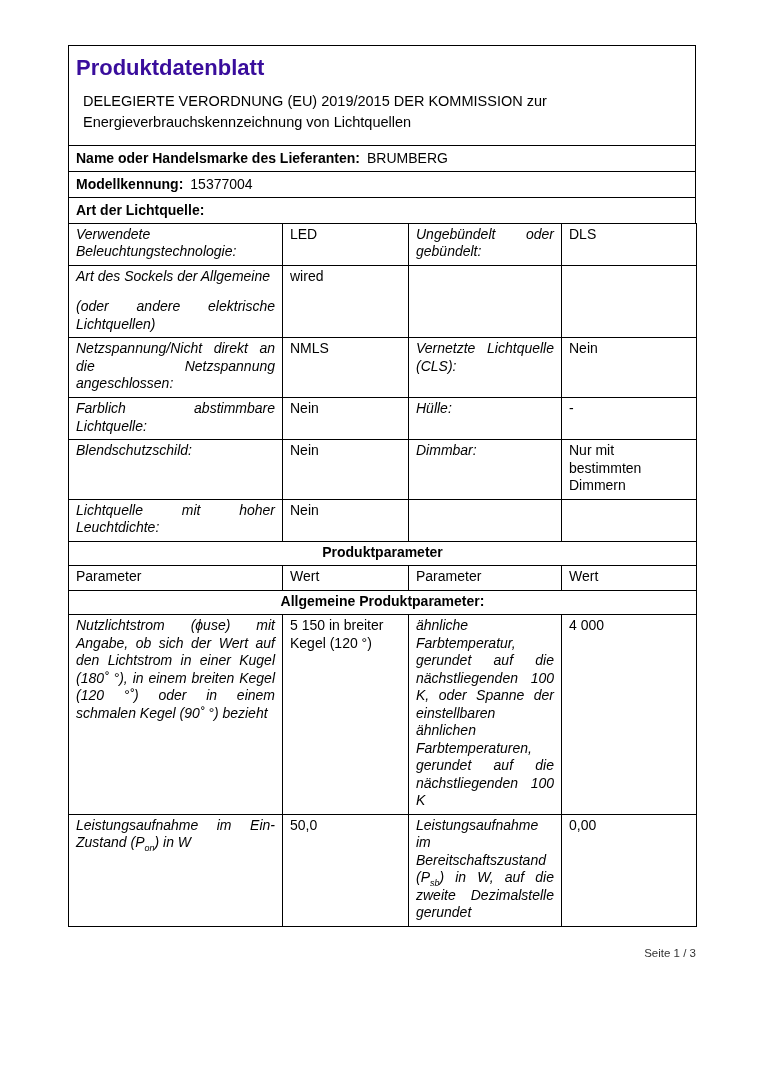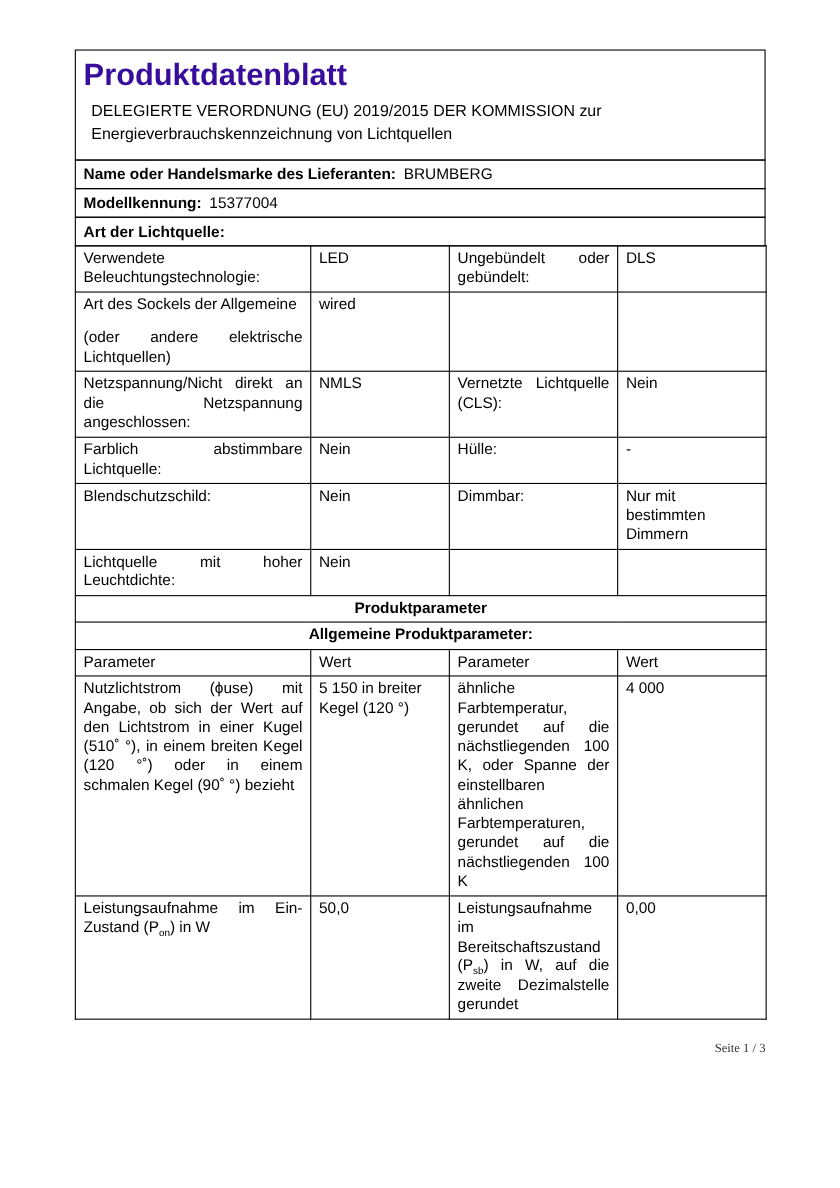--- a/index.html
+++ b/index.html
@@ -17,21 +17,21 @@
     margin-top:-1.5px;
     padding:4px 7px;
     font-size:14px;
     line-height:17.5px;
     box-sizing:border-box;
   }
   .box:first-child{margin-top:0;}
   .title-box{padding:6px 7px 5px;}
   h1.doctitle{
     margin:0 0 7px;
-    font-size:28px;
+    font-size:22px;
     line-height:32px;
     font-weight:bold;
     color:#390d9c;
   }
   .regulation{margin:7px;font-size:14.5px;line-height:21px;max-width:600px;}
   .b{font-weight:bold;text-align:center;}
   .kv .val{margin-left:7px;font-weight:normal;}
   table.grid{
     border-collapse:collapse;
     table-layout:fixed;
@@ -41,33 +41,32 @@
     line-height:17.5px;
   }
   table.grid td{
     border:1.5px solid #000;
     vertical-align:top;
     padding:2px 7px 4px;
     box-sizing:border-box;
     overflow-wrap:break-word;
     hyphens:auto;
   }
-  td.jl{text-align:justify;}
+  td.jl{text-align:justify;font-style:italic;}
   td.ct{text-align:left;}
   td.span-title{text-align:center;font-weight:bold;padding:1px 7px 2px;}
   .para1{margin:0 0 13px;}
   .para2{margin:0;}
   sub{font-size:9px;line-height:0;}
   .footer{
     width:628px;
     margin-top:20px;
     text-align:right;
     font-size:11.5px;
     color:#333;
-    font-family:Liberation Serif, serif;
   }
 </style>
 </head>
 <body>
 
 <div class="page">
   <div class="doc">
 
     <div class="box title-box">
       <h1 class="doctitle" style="color:#390d9c">Produktdatenblatt</h1>
@@ -130,31 +129,31 @@
         </tr>
         <tr style="height:40px">
           <td class="jl">Lichtquelle mit hoher Leuchtdichte:</td>
           <td class="ct">Nein</td>
           <td class="jl"></td>
           <td class="ct"></td>
         </tr>
         <tr style="height:21px">
           <td class="span-title" colspan="4">Produktparameter</td>
         </tr>
-        <tr style="height:21px">
-          <td class="span-title" colspan="4">Allgemeine Produktparameter:</td>
-        </tr>
         <tr style="height:23px">
           <td>Parameter</td>
           <td>Wert</td>
           <td>Parameter</td>
           <td>Wert</td>
         </tr>
+        <tr style="height:21px">
+          <td class="span-title" colspan="4">Allgemeine Produktparameter:</td>
+        </tr>
         <tr style="height:186px">
-          <td class="jl">Nutzlichtstrom (ϕuse) mit Angabe, ob sich der Wert auf den Lichtstrom in einer Kugel (510˚ °), in einem breiten Kegel (120 °˚) oder in einem schmalen Kegel (90˚ °) bezieht</td>
+          <td class="jl">Nutzlichtstrom (ϕuse) mit Angabe, ob sich der Wert auf den Lichtstrom in einer Kugel (180˚ °), in einem breiten Kegel (120 °˚) oder in einem schmalen Kegel (90˚ °) bezieht</td>
           <td class="ct">5 150 in breiter Kegel (120 °)</td>
           <td class="jl">ähnliche Farbtemperatur, gerundet auf die nächstliegenden 100 K, oder Spanne der einstellbaren ähnlichen Farbtemperaturen, gerundet auf die nächstliegenden 100 K</td>
           <td class="ct">4 000</td>
         </tr>
         <tr style="height:103px">
           <td class="jl">
             <span>Leistungsaufnahme im Ein-Zustand (P</span><sub>on</sub><span>) in W</span>
           </td>
           <td class="ct">50,0</td>
           <td class="jl">

